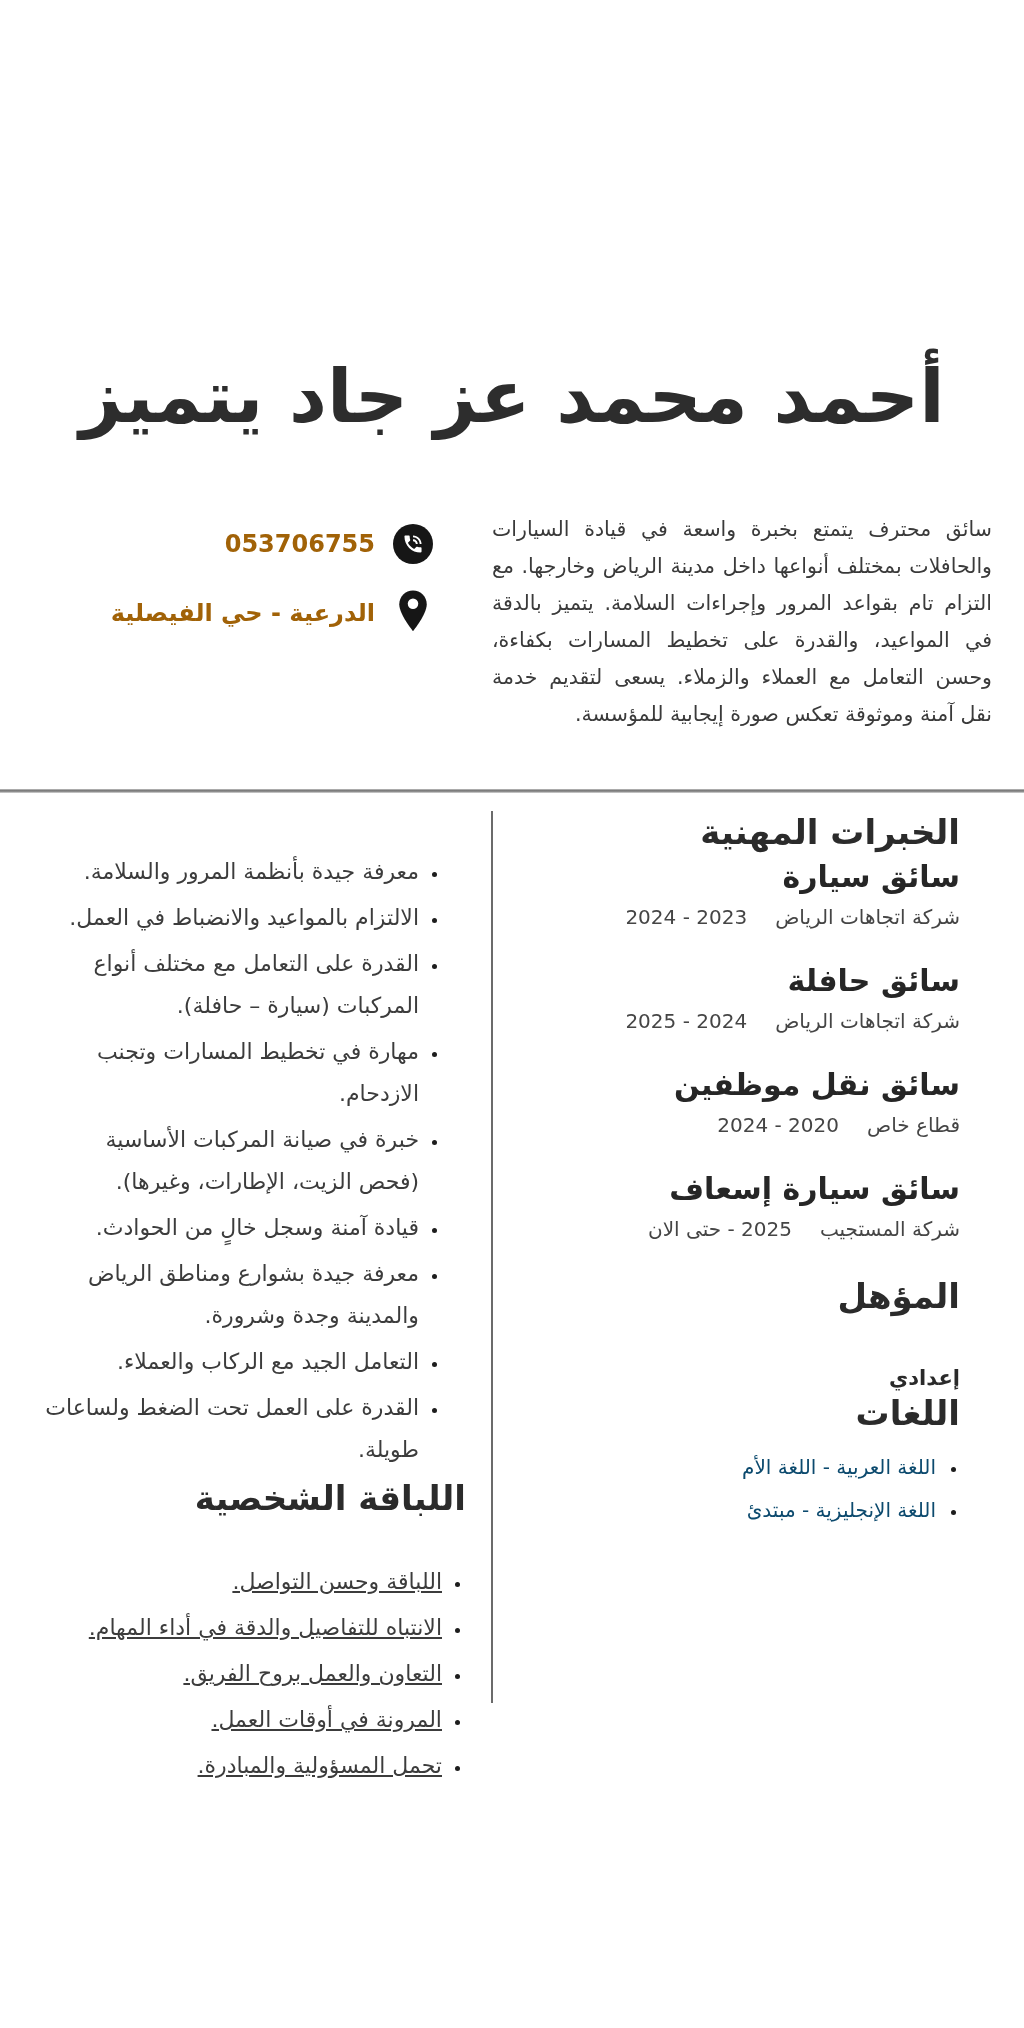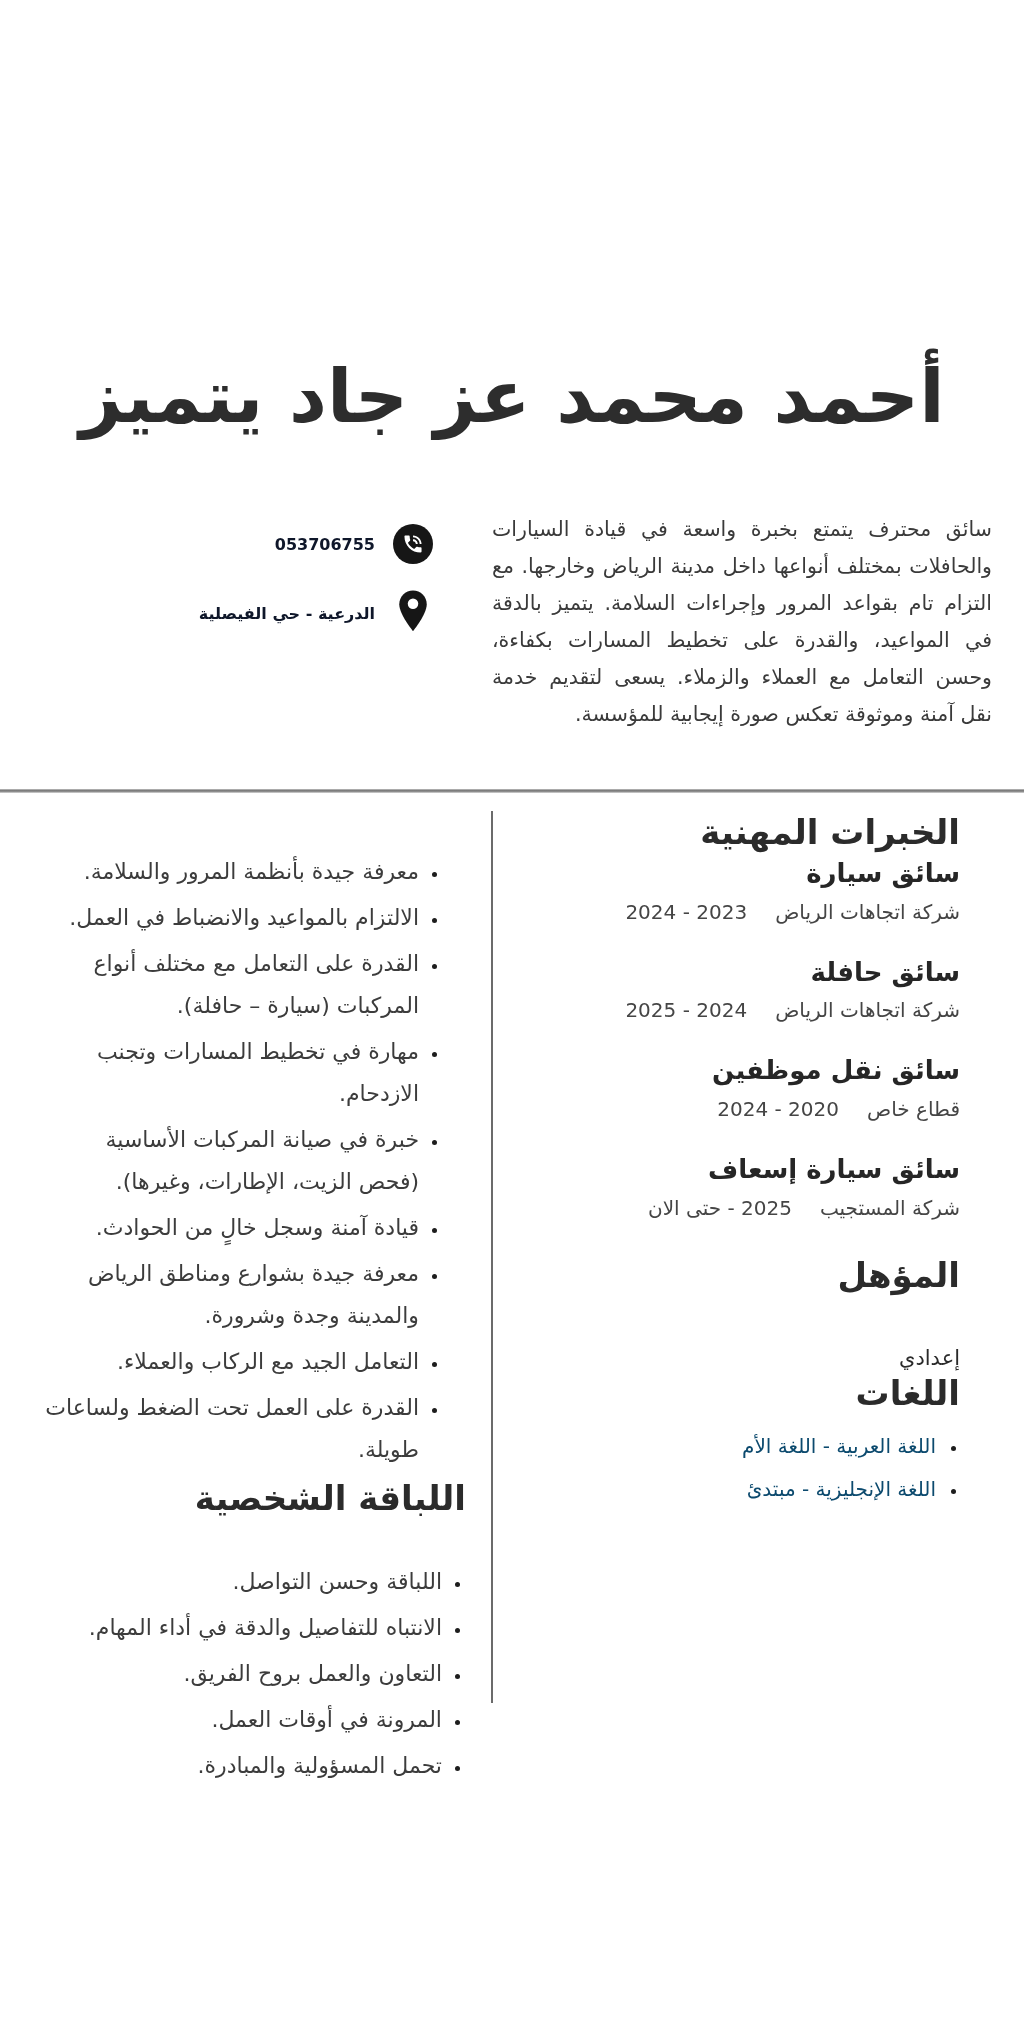--- a/index.html
+++ b/index.html
@@ -42,21 +42,21 @@
   }
   .contact {
     display: flex;
     flex-direction: column;
     gap: 26px;
     padding-top: 34px;
     align-items: flex-start; 
   }
   .contact-row { display: flex; align-items: center; gap: 15px; }
   .icon-box { width: 46px; display: flex; justify-content: center; align-items: center; }
-  .contact-text { font-size: 16px; font-weight: 600; color: #0f172a; text-align: center; }
+  .contact-text { font-size: 24px; font-weight: 600; color: #a16207; text-align: center; }
   .ltr { direction: ltr; unicode-bidi: embed; }
 
   
   .h-divider {
     margin-top: 36px;
     height: 4px;
     background: linear-gradient(to bottom, #c2c2c2, #787878 40%, #8f8f8f 65%, #dcdcdc);
   }
 
   
@@ -73,24 +73,24 @@
     margin: 0;
     font-size: 34px;
     font-weight: 600;
     color: #2b2b2b;
     line-height: 1.4;
   }
 
   
   .experience-title { margin-bottom: 52px; }
   .job { margin-bottom: 32px; }
-  .job-title { font-size: 26px; font-weight: 700; color: #262626; line-height: 1.3; }
+  .job-title { font-size: 30px; font-weight: 700; color: #262626; line-height: 1.3; }
   .job-meta { margin-top: 9px; font-size: 20px; color: #454545; display: flex; gap: 28px; align-items: baseline; }
   .qual-title { margin-top: 58px; }
-  .qual-value { margin-top: 46px; font-size: 21px; font-weight: 400; color: #2a2a2a; }
+  .qual-value { margin-top: 46px; font-size: 21px; font-weight: 700; color: #2a2a2a; }
   .lang-title { margin-top: 62px; }
   ul.lang-list {
     margin: 16px 0 0;
     padding: 0 20px 0 0;
     list-style: disc;
     font-size: 20px;
     color: #0c4a6e;
     line-height: 26px;
   }
   ul.lang-list li { margin-bottom: 17px; padding-right: 4px; }
@@ -101,21 +101,21 @@
     margin: 42px 0 0;
     padding: 0 45px 0 0;
     list-style: disc;
     font-size: 22px;
     color: #3c3c3c;
     line-height: 42px;
   }
   ul.skills-list li { margin-bottom: 4px; padding-right: 2px; }
   ul.skills-list li::marker { color: #1d1d1d; font-size: 15px; }
   .personal-title { margin-top: 28px; }
-  ul.personal-list { padding-right: 22px; margin-top: 38px; }
+  ul.personal-list { padding-right: 22px; margin-top: 38px; text-decoration: underline; }
 
   svg { display: block; }
 </style>
 </head>
 <body>
 
 <h1 class="name">أحمد محمد عز جاد يتميز</h1>
 
 <div class="header-row">
 

